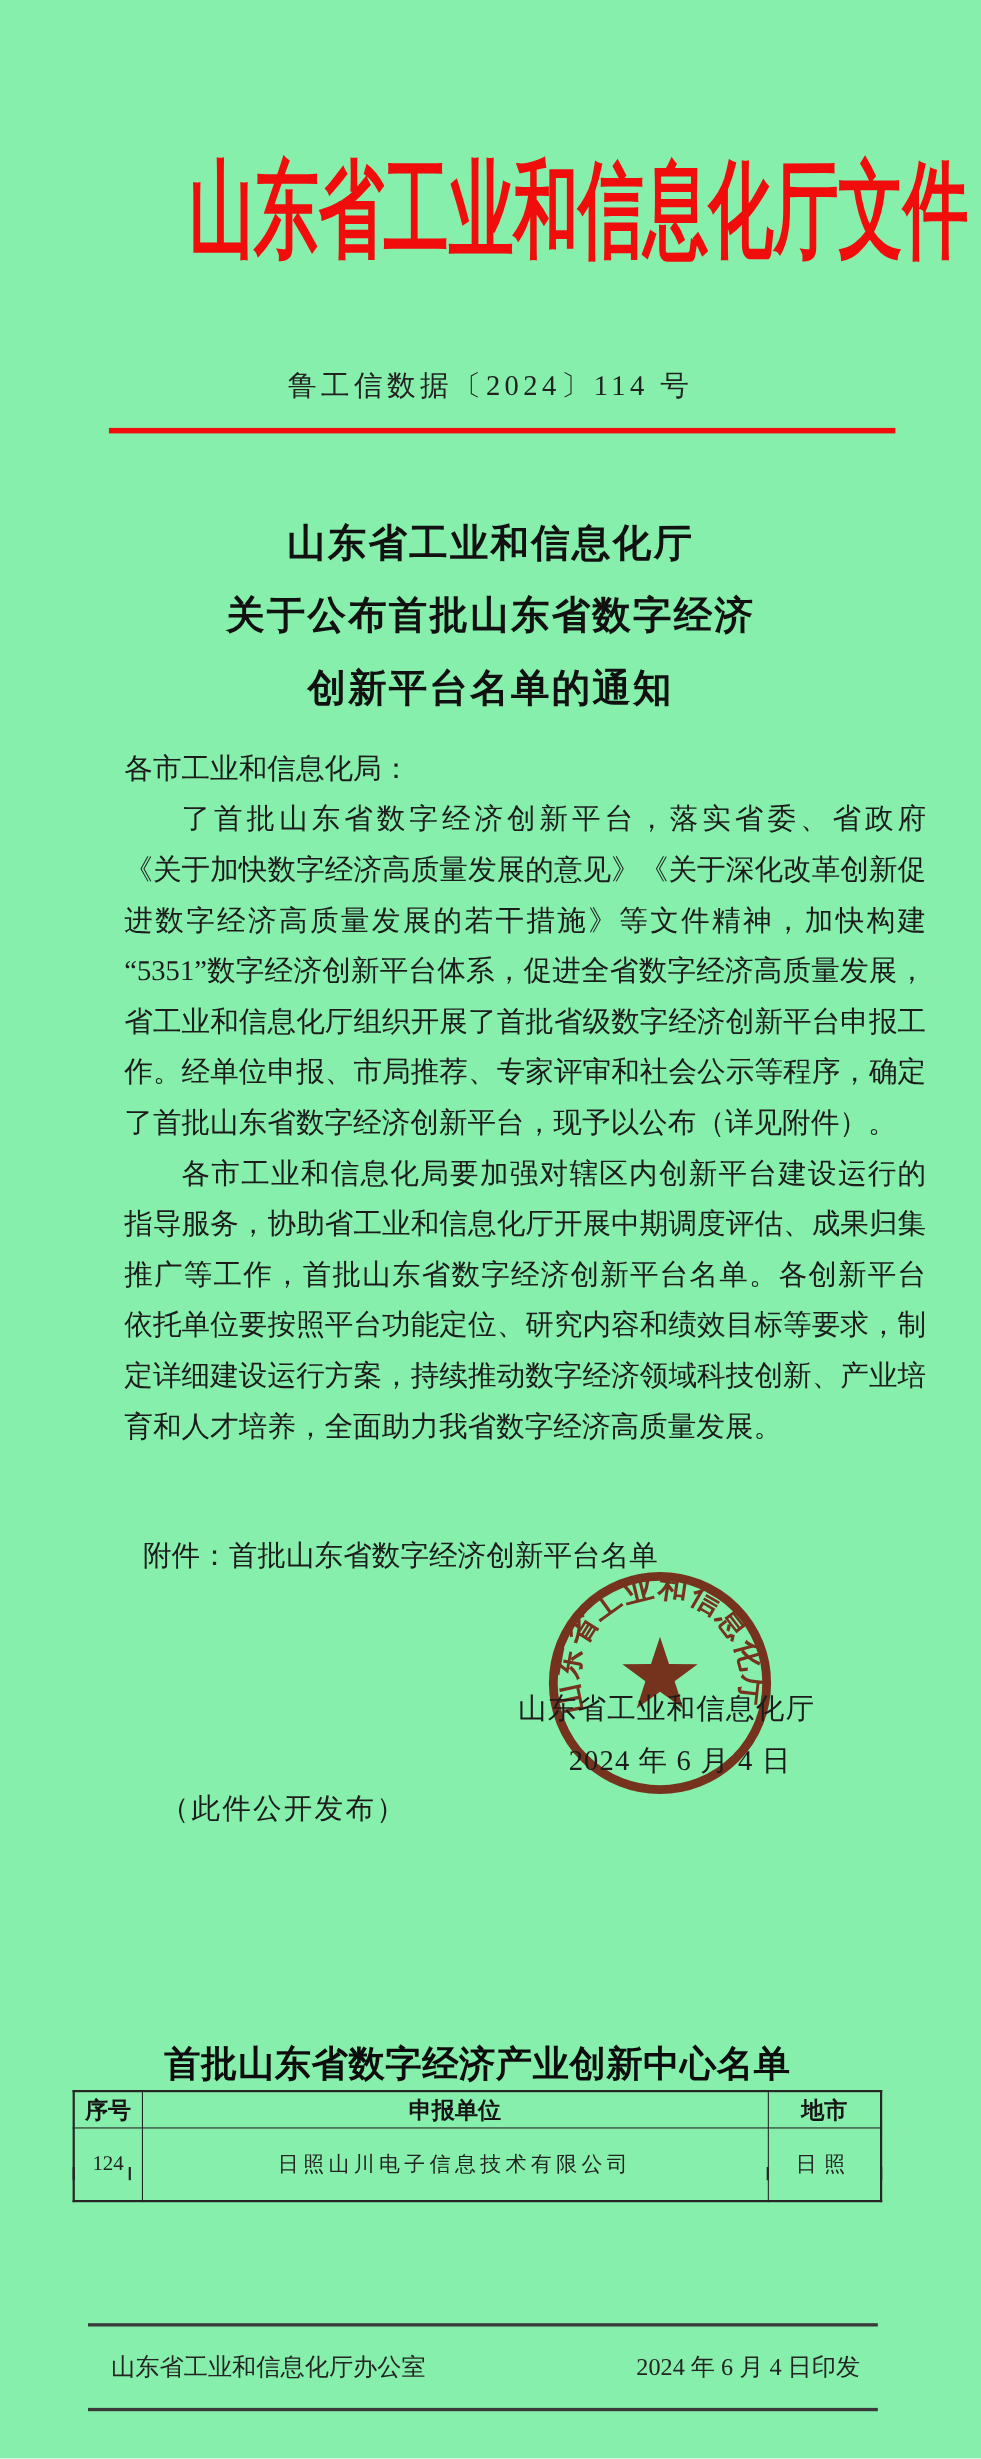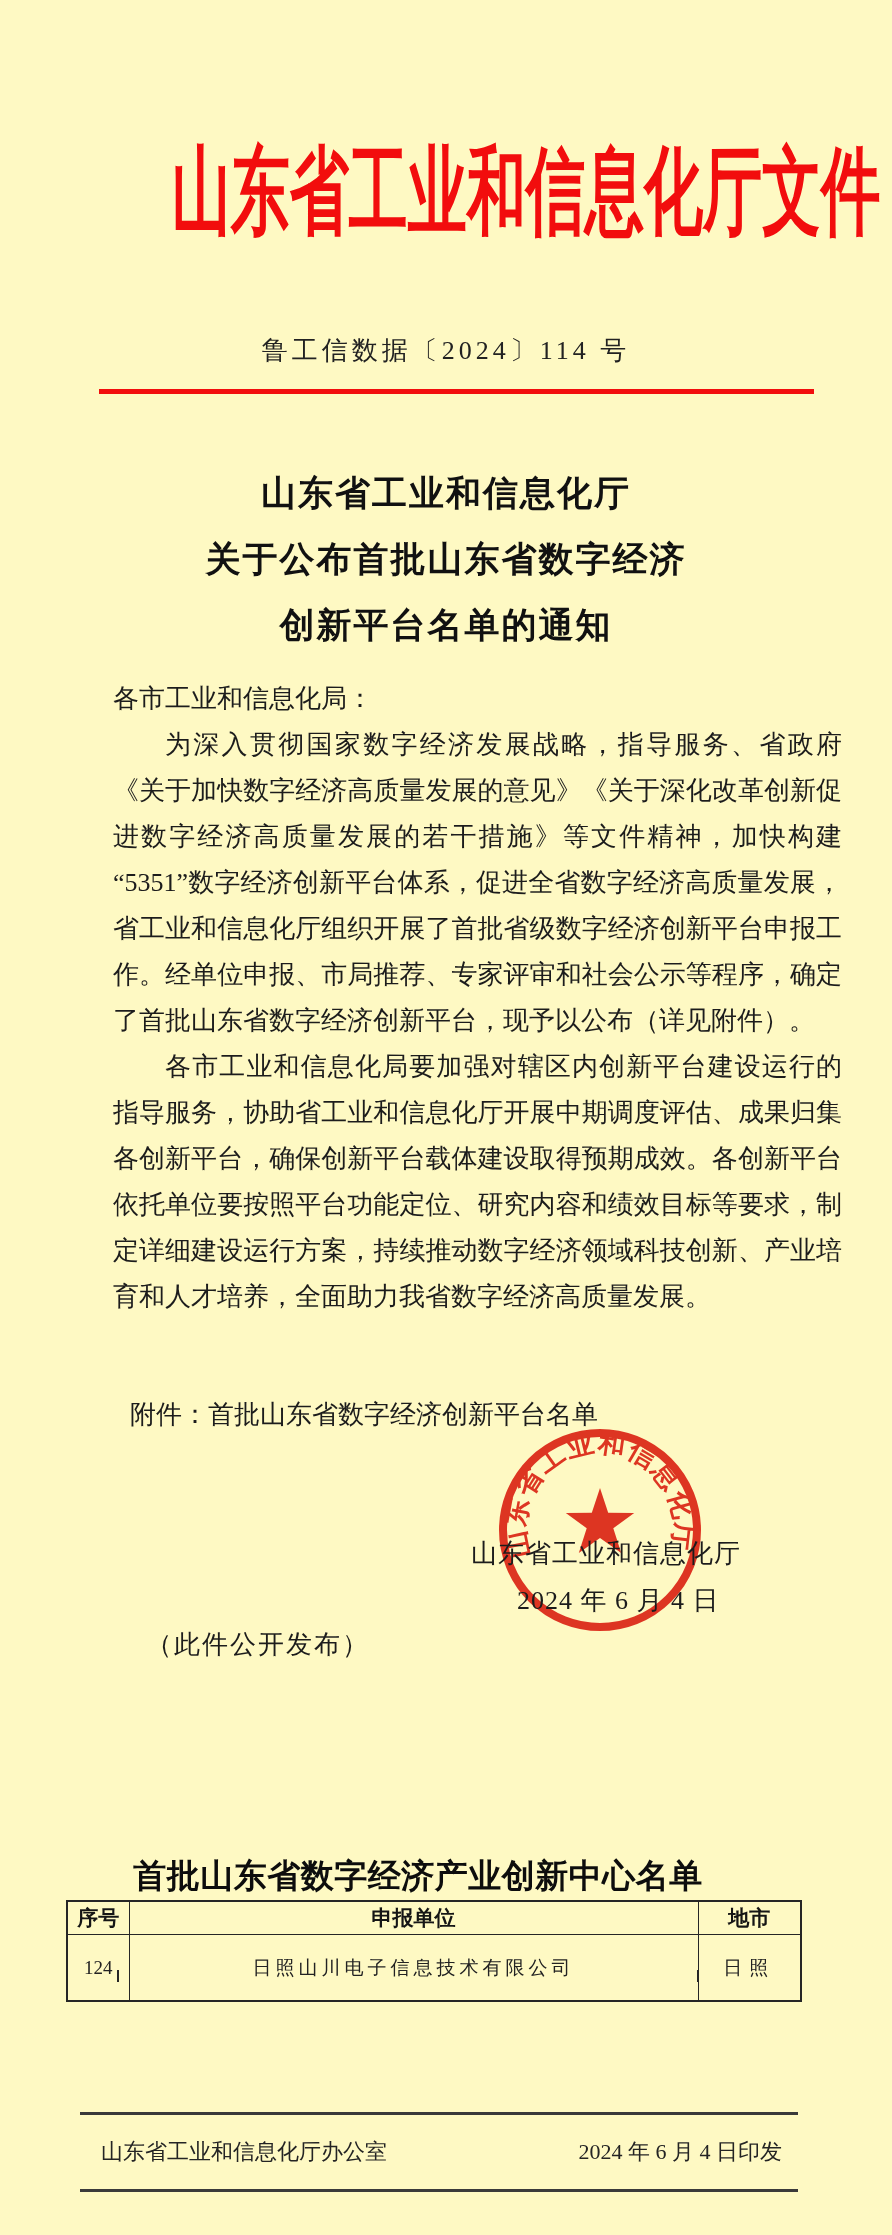--- a/index.html
+++ b/index.html
@@ -1,16 +1,16 @@
 <!DOCTYPE html>
 <html><head>
 <meta charset="utf-8">
 <style>
   html,body{margin:0;padding:0;background:#ffffff;}
-  .page{position:relative;width:892px;height:2235px;background:#fef9c3;overflow:hidden;
+  .page{position:relative;width:892px;height:2235px;background:#86efac;overflow:hidden;
         font-family:"Liberation Serif","DejaVu Serif",serif;color:#1b1b1b;}
 
   
   .red-header{position:absolute;top:136px;left:0;width:892px;text-align:center;
               font-size:96px;line-height:112px;font-weight:bold;color:#f20d0d;
               white-space:nowrap;transform:scaleX(0.615);transform-origin:50% 50%;}
   .doc-number{position:absolute;top:333px;left:0;width:892px;text-align:center;
               font-size:26px;letter-spacing:4px;color:#222;}
   .red-rule{position:absolute;top:389px;left:99px;width:715px;height:5px;background:#f20d0d;}
 
@@ -28,21 +28,21 @@
               line-height:40px;text-indent:52px;color:#1c1c1c;}
 
   
   .seal{position:absolute;top:1424px;left:494px;width:212px;height:212px;
         mix-blend-mode:multiply;opacity:0.92;}
   .sign-name{position:absolute;top:1536px;left:471px;font-size:26px;letter-spacing:1px;color:#1c1c1c;}
   .sign-date{position:absolute;top:1583px;left:517px;font-size:26px;letter-spacing:1px;color:#1c1c1c;}
   .public-note{position:absolute;top:1627px;left:146px;font-size:26px;letter-spacing:2px;color:#1c1c1c;}
 
   
-  .table-title{position:absolute;top:1854px;left:50px;width:736px;text-align:center;
+  .table-title{position:absolute;top:1854px;left:66px;width:736px;text-align:center;
                font-family:"Liberation Sans","DejaVu Sans",sans-serif;
                font-size:33px;font-weight:bold;color:#0d0d0d;letter-spacing:0.5px;}
   .apx-table{position:absolute;top:1900px;left:66px;width:736px;border-collapse:collapse;
              border:2px solid #262626;}
   .apx-table th{font-family:Liberation Mono, monospace;
                 font-size:21px;font-weight:bold;color:#151515;
                 border:1px solid #262626;height:32px;padding:0;}
   .apx-table td{font-size:19px;color:#222;border:1px solid #262626;height:33px;
                 text-align:center;padding:16px;}
   .col-no{width:51px;} .col-unit{width:577px;} .col-city{width:102px;}
@@ -69,30 +69,30 @@
   <div class="red-rule"></div>
 
   <div class="doc-title">
     <div>山东省工业和信息化厅</div>
     <div>关于公布首批山东省数字经济</div>
     <div>创新平台名单的通知</div>
   </div>
 
   <div class="bodytext">
     <div class="bline">各市工业和信息化局：</div>
-    <div class="bline fill indent">为深入贯彻国家数字经济发展战略，指导服务、省政府</div>
+    <div class="bline fill indent">了首批山东省数字经济创新平台，落实省委、省政府</div>
     <div class="bline fill">《关于加快数字经济高质量发展的意见》《关于深化改革创新促</div>
     <div class="bline fill">进数字经济高质量发展的若干措施》等文件精神，加快构建</div>
     <div class="bline fill">“5351”数字经济创新平台体系，促进全省数字经济高质量发展，</div>
     <div class="bline fill">省工业和信息化厅组织开展了首批省级数字经济创新平台申报工</div>
     <div class="bline fill">作。经单位申报、市局推荐、专家评审和社会公示等程序，确定</div>
     <div class="bline">了首批山东省数字经济创新平台，现予以公布（详见附件）。</div>
     <div class="bline fill indent">各市工业和信息化局要加强对辖区内创新平台建设运行的</div>
     <div class="bline fill">指导服务，协助省工业和信息化厅开展中期调度评估、成果归集</div>
-    <div class="bline fill">各创新平台，确保创新平台载体建设取得预期成效。各创新平台</div>
+    <div class="bline fill">推广等工作，首批山东省数字经济创新平台名单。各创新平台</div>
     <div class="bline fill">依托单位要按照平台功能定位、研究内容和绩效目标等要求，制</div>
     <div class="bline fill">定详细建设运行方案，持续推动数字经济领域科技创新、产业培</div>
     <div class="bline">育和人才培养，全面助力我省数字经济高质量发展。</div>
   </div>
 
   <div class="attachment">附件：首批山东省数字经济创新平台名单</div>
 
   <svg class="seal" viewBox="0 0 212 212" xmlns="http://www.w3.org/2000/svg">
     <circle cx="106" cy="106" r="97" fill="none" stroke="#dc251a" stroke-width="8"></circle>
     <polygon fill="#dc251a" points="106,64 114.2,88.7 140.2,88.9 119.3,104.3 127.2,129.1 106,114 84.8,129.1 92.7,104.3 71.8,88.9 97.8,88.7"></polygon>

